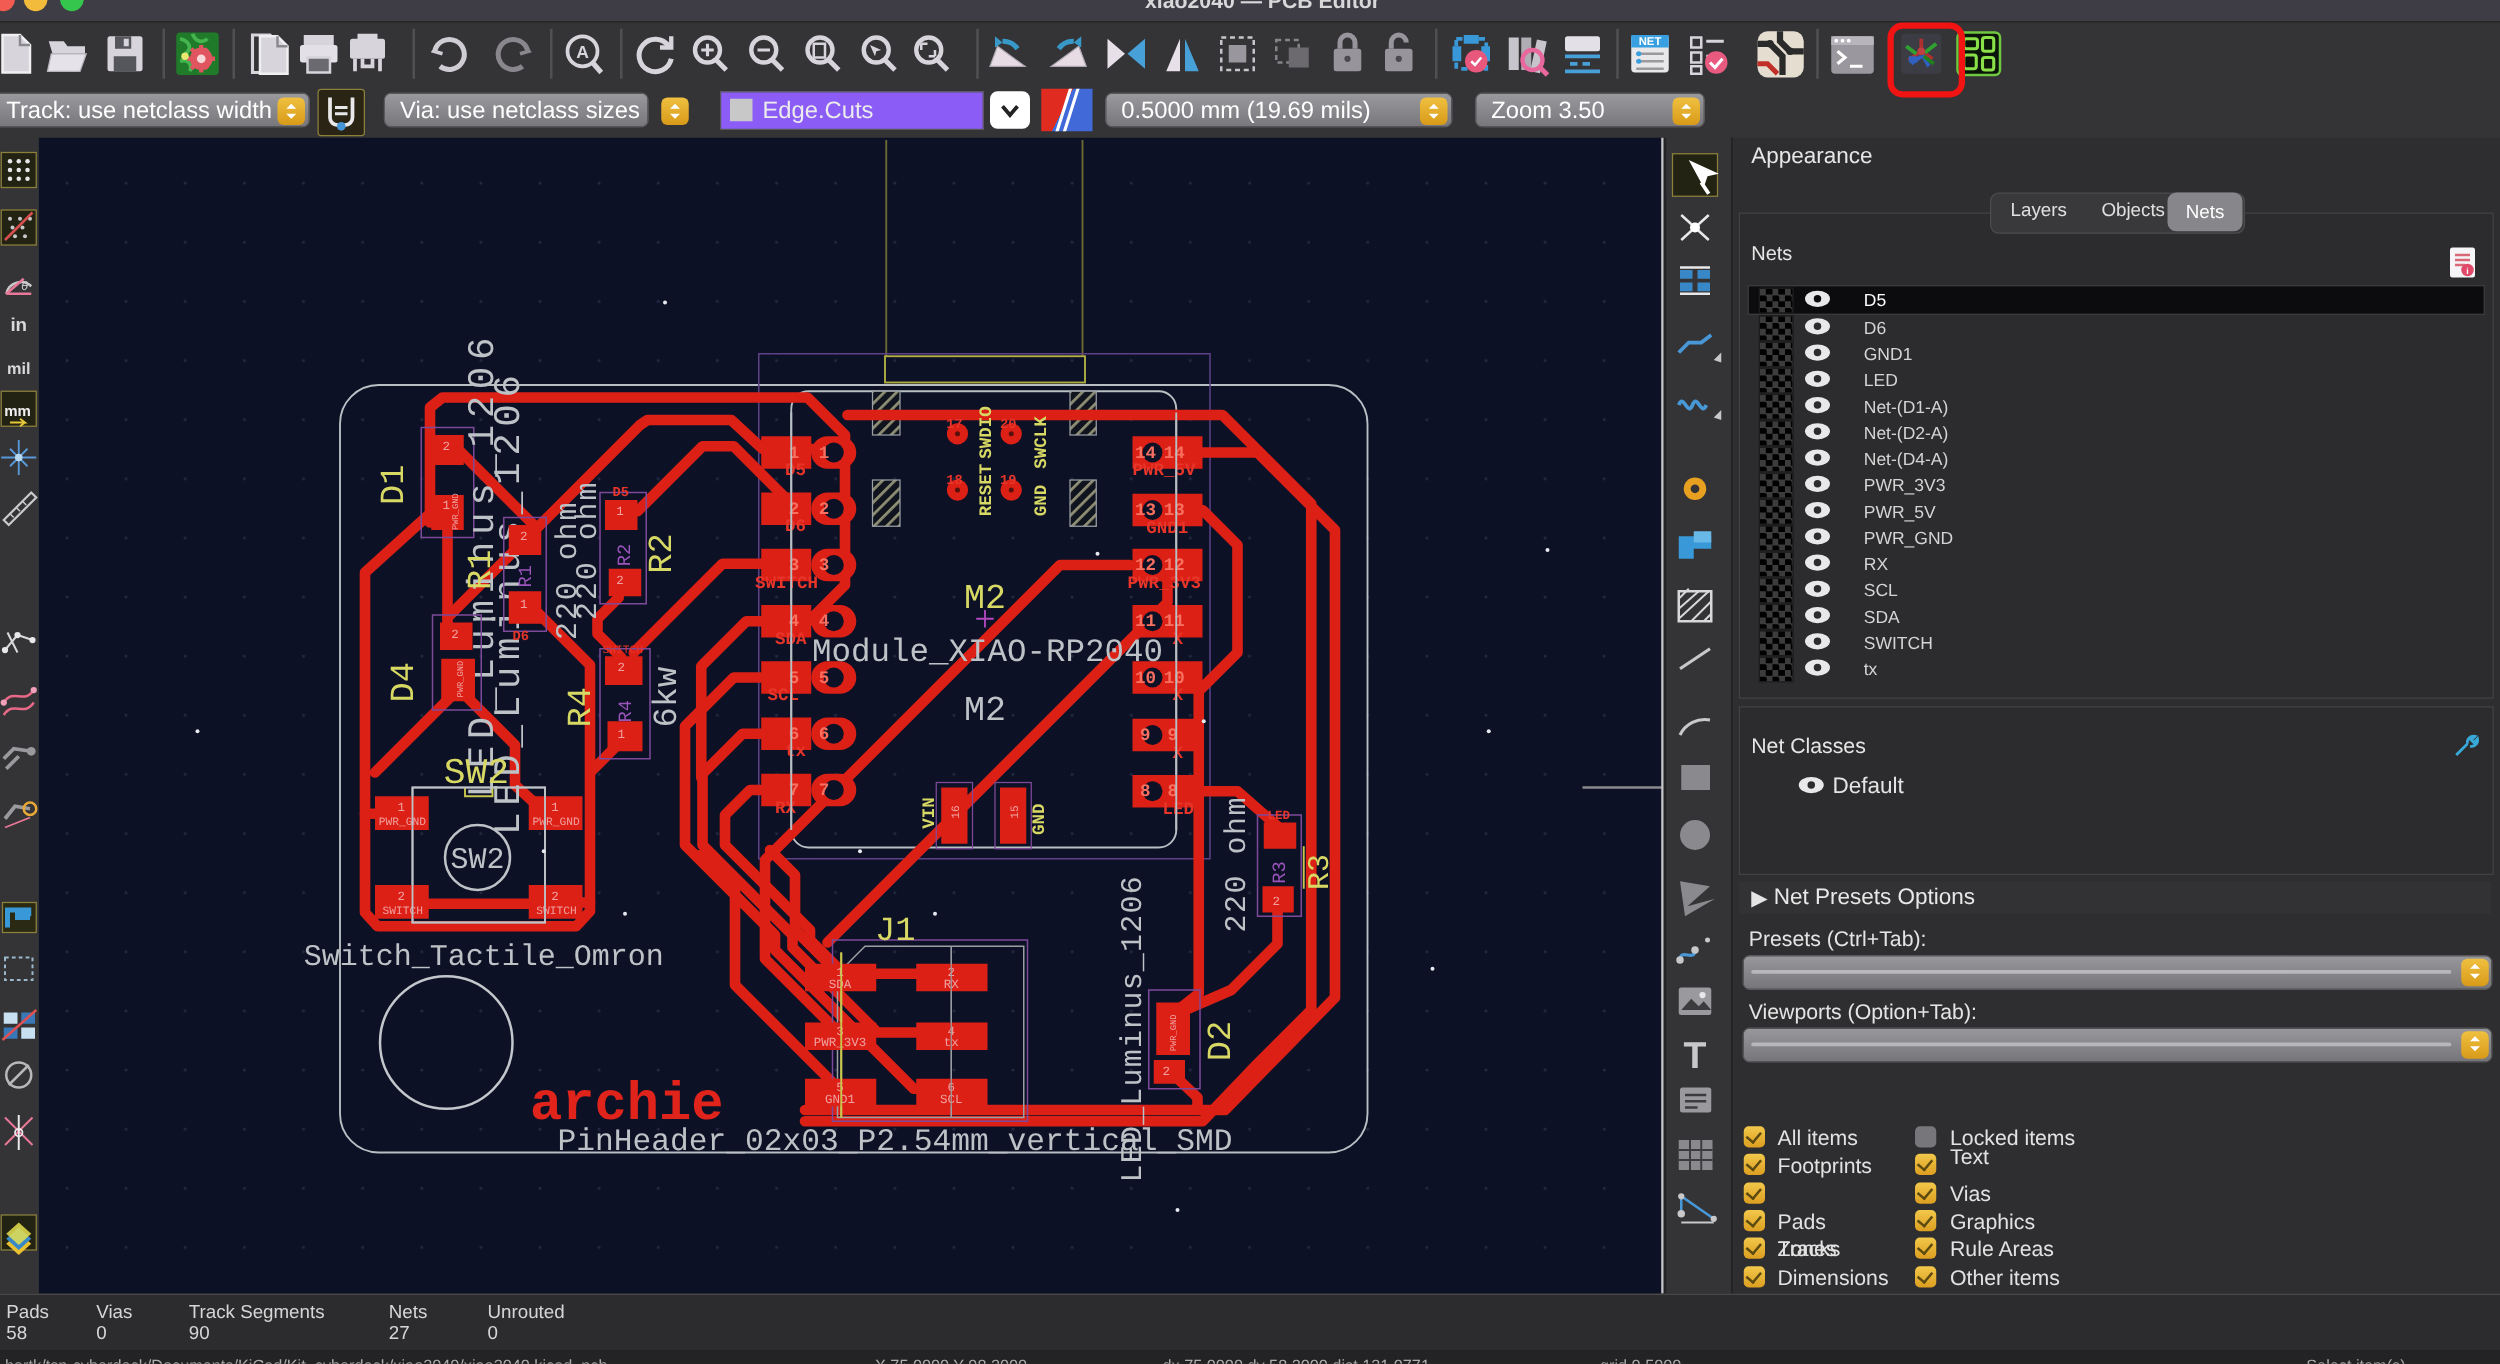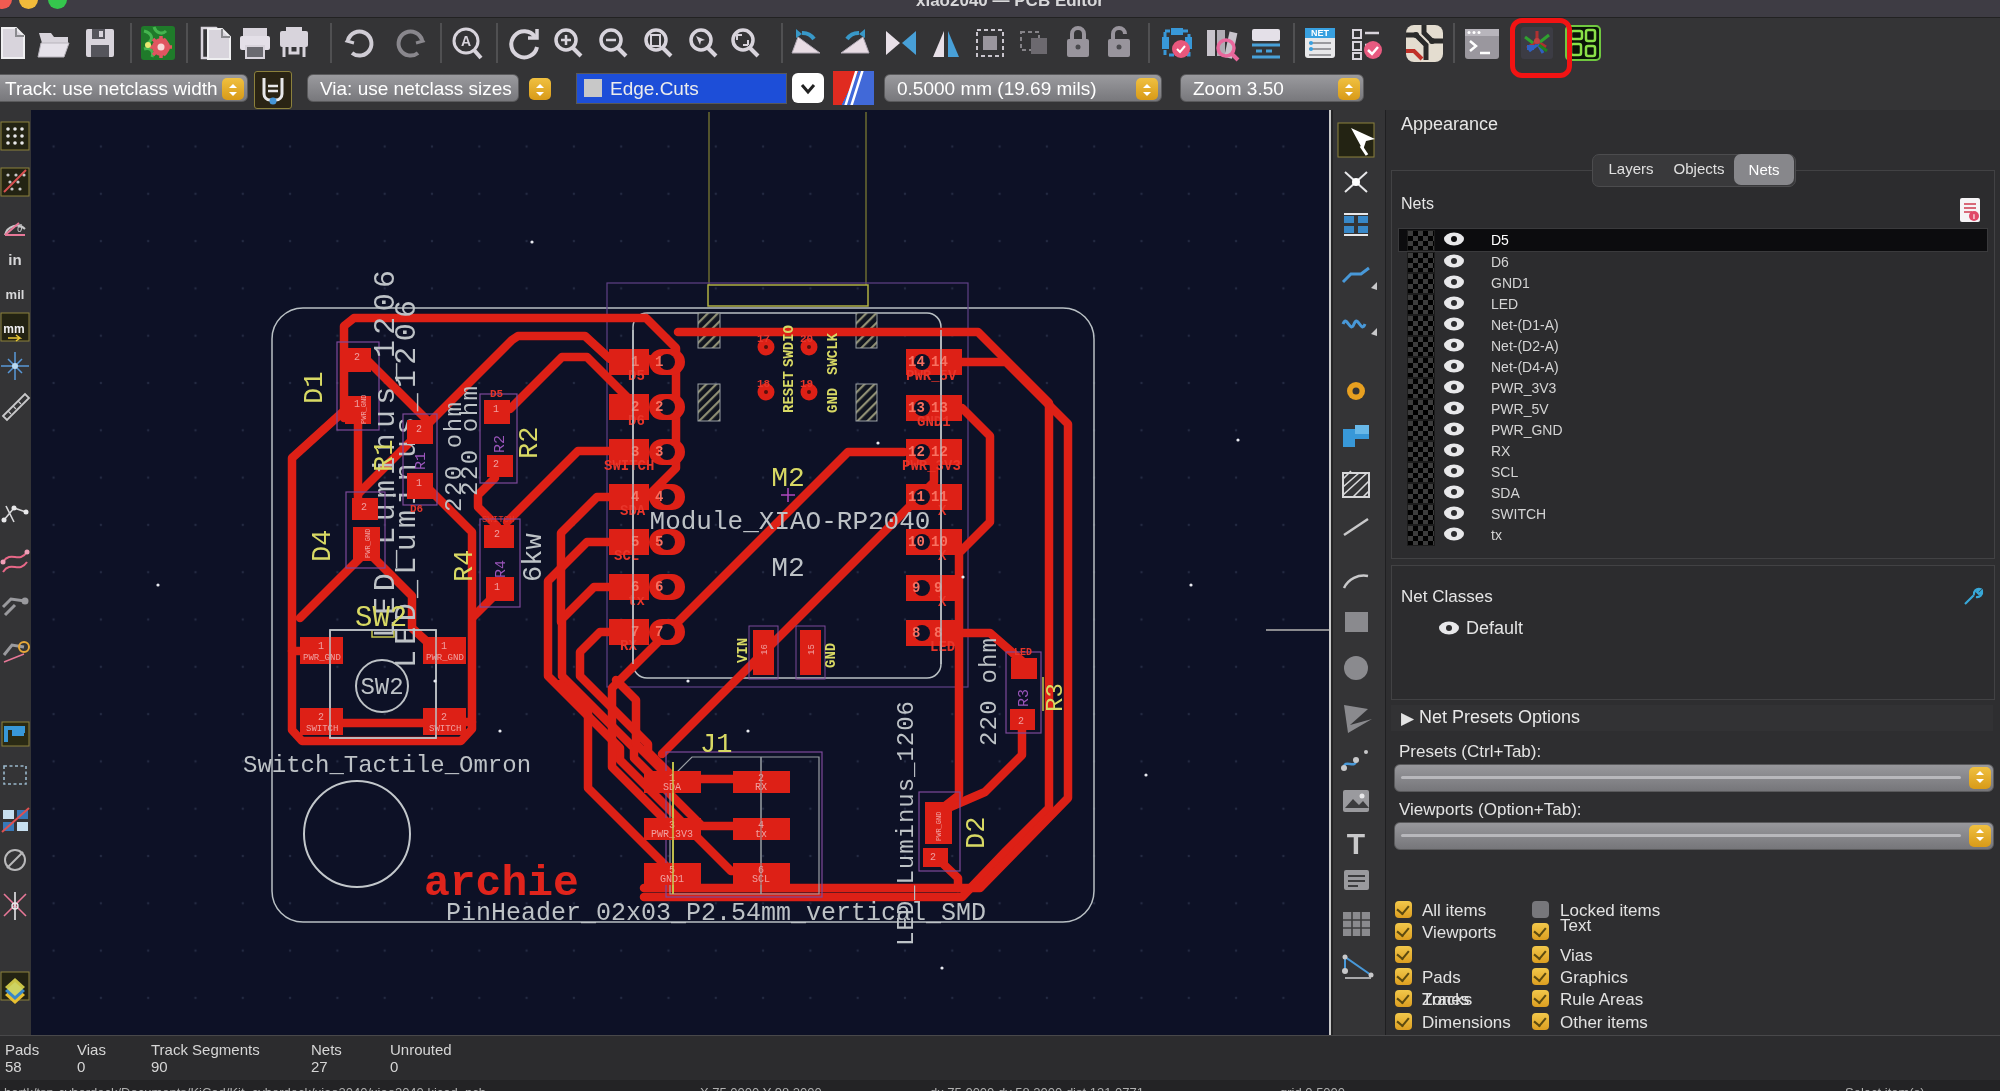--- a/index.html
+++ b/index.html
@@ -241,21 +241,21 @@
         <path d="M9 6v16a6 6 0 0 0 6 6h6a6 6 0 0 0 6-6V6" fill="none" stroke="#e8e8ea" stroke-width="3"></path>
         <path d="M13 14h10M13 19h10" stroke="#e8e8ea" stroke-width="2.5"></path>
         <circle cx="18" cy="29" r="3.5" fill="#4596d8"></circle>
       </svg>
 </div>
 
 <div class="pill" style="left:307px;top:74px;width:212px">Via: use netclass sizes<span class="stepper" style="left:221px"><svg width="12" height="16" viewBox="0 0 12 16">
           <path d="M2 6l4-4 4 4zM2 10l4 4 4-4z" fill="#fff"></path>
         </svg></span></div>
 
-<div class="abs" style="left:576px;top:73px;width:209px;height:29px;background:#1d4ed8;border:1px solid #58585a;color:#ececec;font-size:19px;line-height:29px">
+<div class="abs" style="left:576px;top:73px;width:209px;height:29px;background:#8b5cf6;border:1px solid #58585a;color:#ececec;font-size:19px;line-height:29px">
 <span class="abs" style="left:7px;top:5px;width:18px;height:18px;background:#c8c8c8"></span>
 <span class="abs" style="left:33px">Edge.Cuts</span>
 </div>
 
 <div class="abs" style="left:792px;top:73px;width:32px;height:30px;background:#fff;border-radius:6px">
 <svg width="32" height="30" viewBox="0 0 32 30">
         <path d="M10 12l6 7 6-7" fill="none" stroke="#222" stroke-width="3"></path>
       </svg>
 </div>
 
@@ -814,21 +814,21 @@
 <div class="abs" id="panel" style="left:1385px;top:110px;width:615px;height:925px;background:#2e2e30;border-left:1px solid #1f1f21">
 
 <div class="abs seclab" style="left:15px;top:4px;font-size:18px">Appearance</div>
 
 <div class="abs" style="left:5px;top:60px;width:602px;height:387px;background:#2c2c2e;border:1px solid #424244"></div>
 
 <div class="abs" style="left:206px;top:44px;width:202px;height:31px;background:#39393b;border:1px solid #4c4c4e;border-radius:7px"></div>
 
 <div class="abs" style="left:214px;top:50px;width:62px;color:#e0e0e0;font-size:15px;text-align:center">Layers</div>
 
-<div class="abs" style="left:280px;top:50px;width:66px;color:#e0e0e0;font-size:15px;text-align:center">Objects</div>
+<div class="abs" style="left:280px;top:50px;width:66px;color:#e0e0e0;font-size:15px;text-align:right">Objects</div>
 
 <div class="abs" style="left:348px;top:44px;width:60px;height:31px;background:#87878b;border-radius:7px;color:#fff;font-size:15px;text-align:center;line-height:31px">Nets</div>
 
 <div class="abs seclab" style="left:15px;top:85px;font-size:16px">Nets</div>
 
 <div class="abs" style="left:574px;top:88px;width:20px;height:24px;background:#f6f4f6;border-radius:2px">
 <svg width="20" height="24" viewBox="0 0 20 24">
           <path d="M4 6h12M4 10h12M4 14h8" stroke="#d86878" stroke-width="2"></path>
           <circle cx="14" cy="18" r="5" fill="#e04868"></circle>
           <text x="14" y="21" font-size="7" fill="#fff" text-anchor="middle" font-weight="bold">i</text>
@@ -1011,21 +1011,21 @@
 <span class="stepper" style="left:574px;top:2px"><svg width="12" height="16" viewBox="0 0 12 16">
             <path d="M2 6l4-4 4 4zM2 10l4 4 4-4z" fill="#fff"></path>
           </svg></span>
 </div>
 
 <span class="cb" style="left:9px;top:791px"></span>
       <span class="cblab" style="left:36px;top:791px">All items</span>
 <span class="cbu" style="left:146px;top:791px"></span>
       <span class="cblab" style="left:174px;top:791px">Locked items</span>
 <span class="cb" style="left:9px;top:813px"></span>
-      <span class="cblab" style="left:36px;top:813px">Viewports</span>
+      <span class="cblab" style="left:36px;top:813px">Footprints</span>
 <span class="cb" style="left:146px;top:813px"></span>
       <span class="cblab" style="left:174px;top:806px">Text</span>
 <span class="cb" style="left:9px;top:836px"></span>
       <span class="cblab" style="left:36px;top:880px">Tracks</span>
 <span class="cb" style="left:146px;top:836px"></span>
       <span class="cblab" style="left:174px;top:836px">Vias</span>
 <span class="cb" style="left:9px;top:858px"></span>
       <span class="cblab" style="left:36px;top:858px">Pads</span>
 <span class="cb" style="left:146px;top:858px"></span>
       <span class="cblab" style="left:174px;top:858px">Graphics</span>

